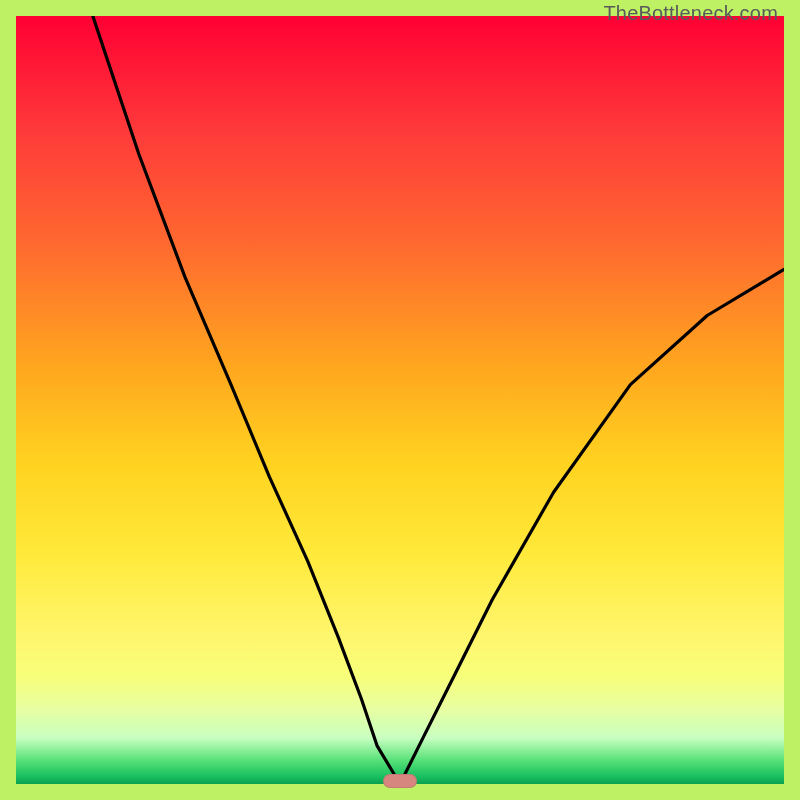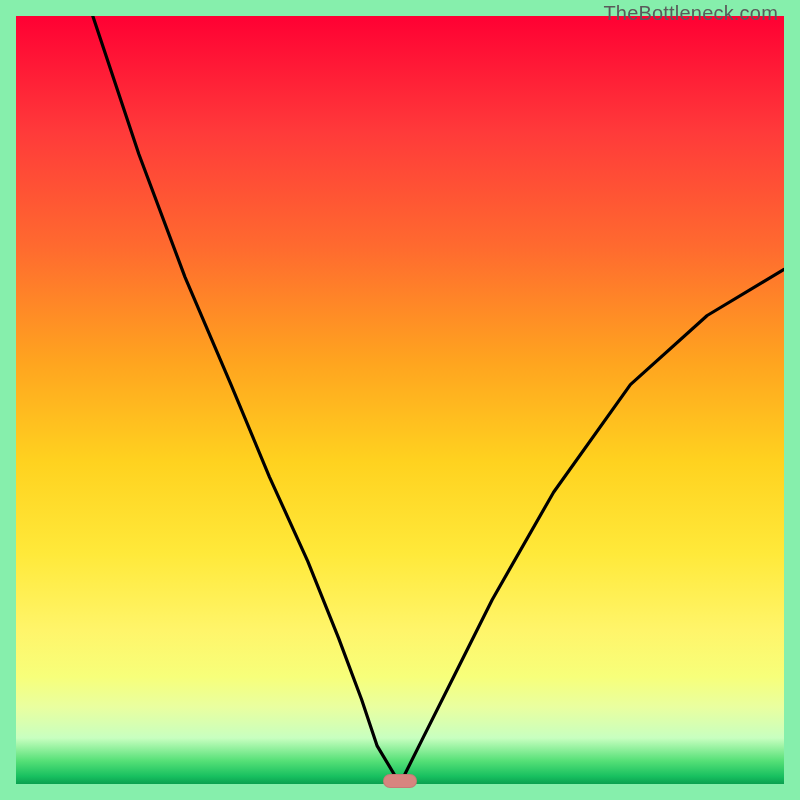--- a/index.html
+++ b/index.html
@@ -7,21 +7,21 @@
     padding: 0;
     width: 800px;
     height: 800px;
     background: #000;
     overflow: hidden;
   }
   .stage {
     position: relative;
     width: 800px;
     height: 800px;
-    background: #86efac;
+    background: #bef264;
   }
   .plot-area {
     position: absolute;
     left: 16px;
     top: 16px;
     width: 768px;
     height: 768px;
     
     background: linear-gradient(
       to bottom,

